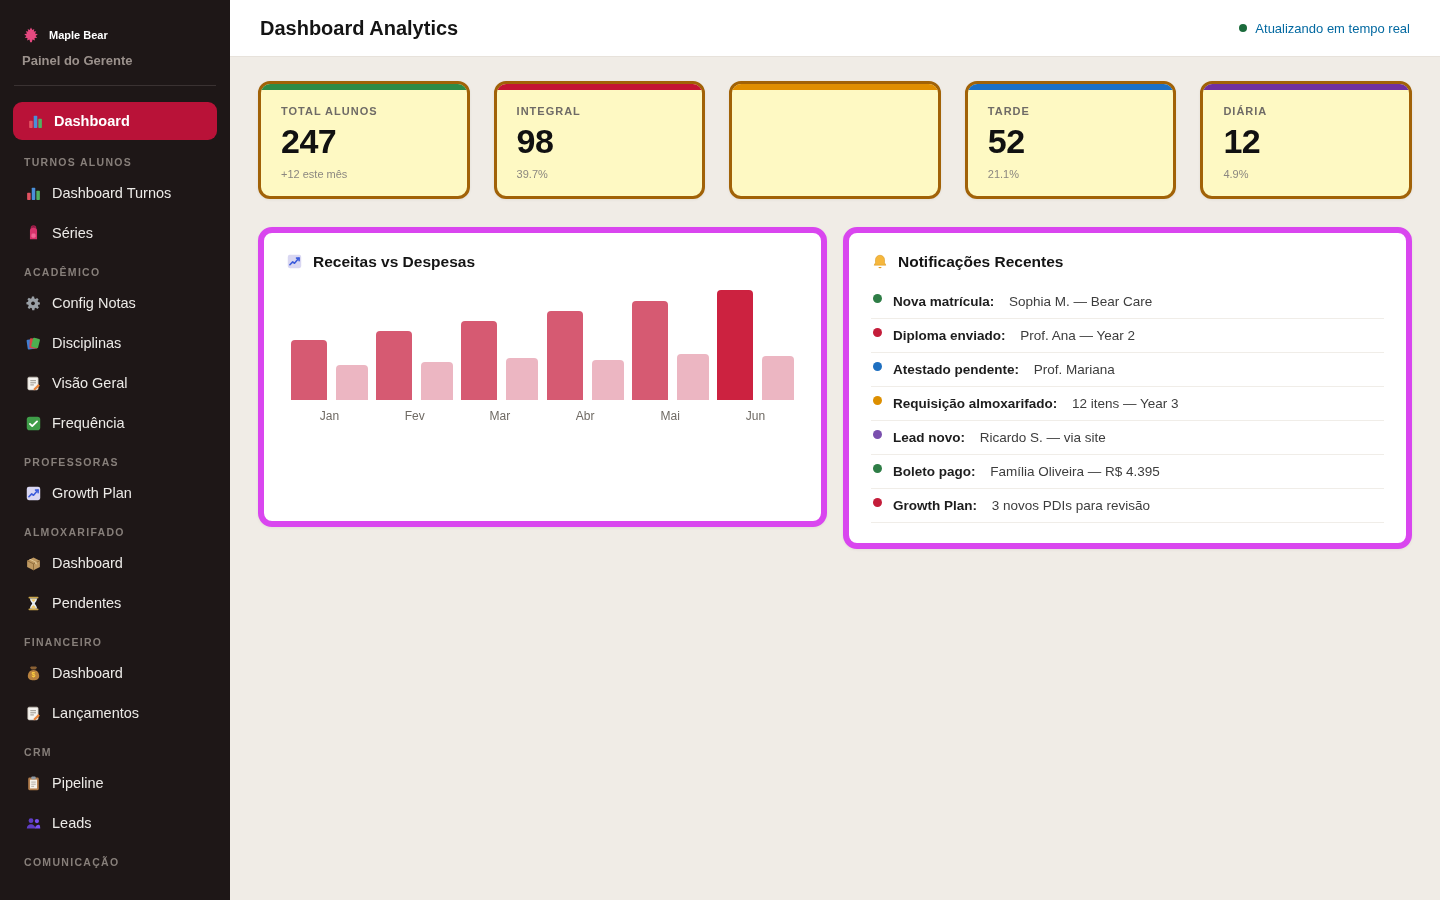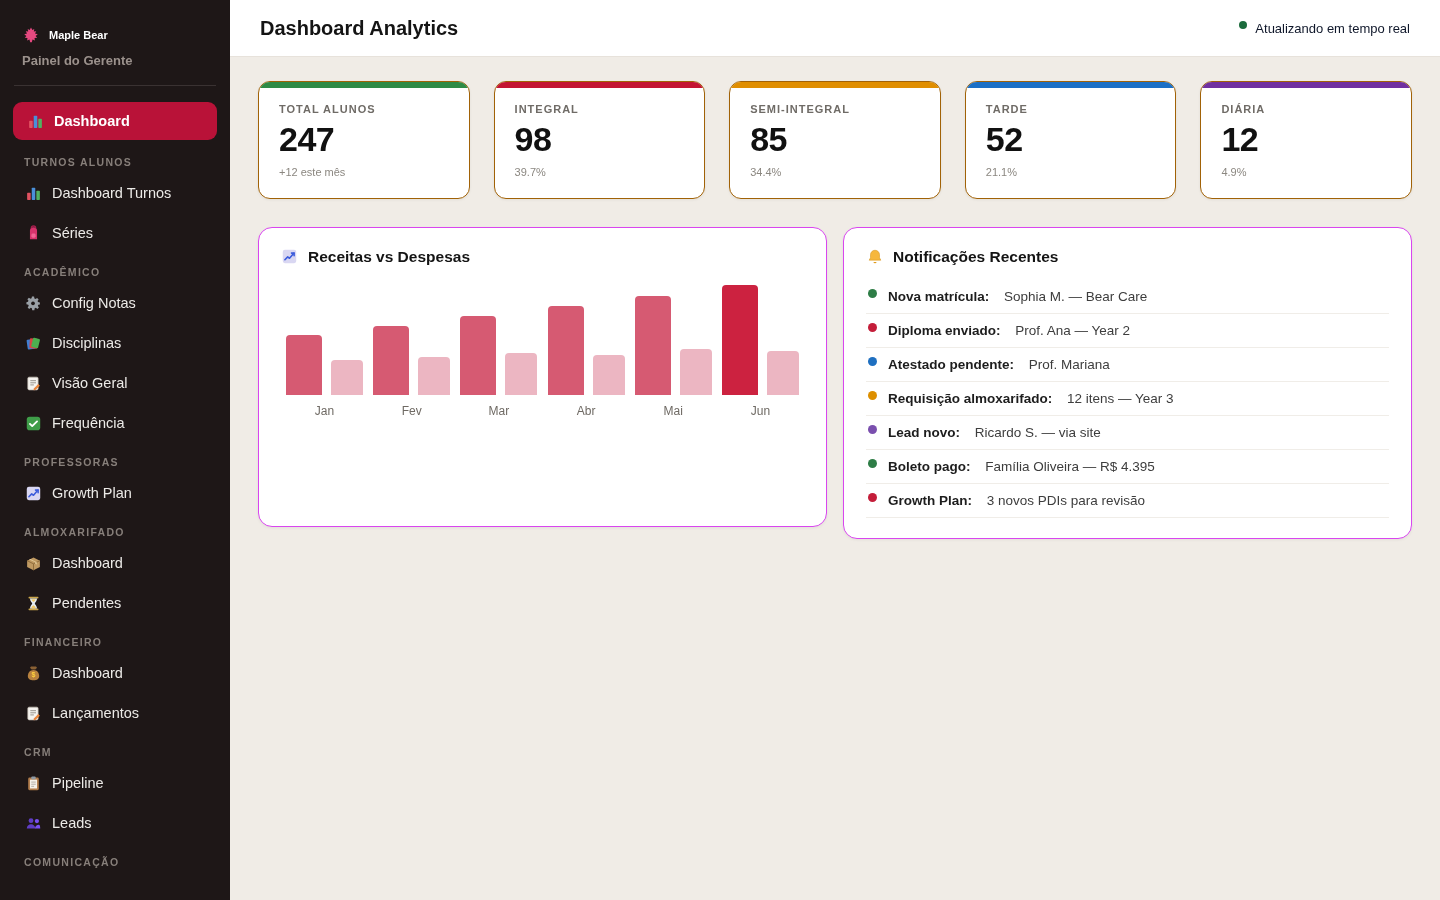--- a/index.html
+++ b/index.html
@@ -19,38 +19,38 @@
   .side-item.active { background:#b91238; font-weight:bold; color:#fff; padding:10px 13px; }
   .side-item .icon, .brand .icon { display:inline-flex; width:18px; height:18px; align-items:center; justify-content:center; flex:0 0 18px; }
   .section-title { font-size:10.5px; font-weight:bold; letter-spacing:1.3px; color:#877f7a;
                    text-transform:uppercase; margin:16px 11px 8px; }
 
   
   .main { flex:1; display:flex; flex-direction:column; min-width:0; }
   .topbar { height:57px; flex:0 0 57px; background:#fff; border-bottom:1px solid #e7e2db;
             display:flex; align-items:center; justify-content:space-between; padding:0 30px; }
   .page-title { font-size:20px; font-weight:bold; color:#141414; }
-  .live { display:flex; align-items:flex-start; gap:8px; font-size:13px; color:#0f172a; }
+  .live { display:flex; align-items:center; gap:8px; font-size:13px; color:#0369a1; }
   .live .dot { width:8px; height:8px; border-radius:50%; background:#1b6b3c; }
 
   .content { flex:1; padding:24px 28px; overflow:hidden; }
 
   
   .stat-row { display:grid; grid-template-columns:repeat(5,1fr); gap:24px; margin-bottom:28px; }
-  .stat-card { background:#ffffff; border:1px solid #a16207; border-radius:12px; overflow:hidden;
+  .stat-card { background:#fef9c3; border:3px solid #a16207; border-radius:12px; overflow:hidden;
                height:118px; box-shadow:0 1px 3px rgba(40,30,20,.06); }
   .strip { height:6px; width:100%; }
   .stat-body { padding:15px 20px 0; }
   .stat-label { font-size:11px; font-weight:bold; letter-spacing:1px; color:#6f6b66; text-transform:uppercase; }
   .stat-value { font-size:34px; font-weight:800; color:#111; margin-top:7px; line-height:1.05; letter-spacing:-.5px; }
   .stat-sub { font-size:11px; color:#8b8780; margin-top:8px; }
 
   
   .panel-row { display:grid; grid-template-columns:1fr 1fr; gap:16px; align-items:start; }
-  .panel { background:#fff; border:1px solid #d946ef; border-radius:14px;
+  .panel { background:#fff; border:6px solid #d946ef; border-radius:14px;
            box-shadow:0 1px 3px rgba(40,30,20,.06); padding:20px 22px; }
   .panel-title { display:flex; align-items:center; gap:9px; font-size:15.5px; font-weight:bold; color:#141414; }
   .panel-title .icon { display:inline-flex; width:18px; height:18px; }
 
   
   .chart-panel { height:300px; }
   .bars { display:flex; justify-content:space-between; align-items:flex-end;
           height:112px; margin-top:40px; padding:0 5px; }
   .bar-group { display:flex; flex-direction:column; align-items:center; }
   .pair { display:flex; align-items:flex-end; gap:9px; }
@@ -263,25 +263,20 @@
           <article class="stat-card">
             <div class="strip" style="background: rgb(196, 20, 50);"></div>
             <div class="stat-body">
               <div class="stat-label">INTEGRAL</div>
               <div class="stat-value">98</div>
               <div class="stat-sub">39.7%</div>
             </div>
           </article>
           <article class="stat-card">
             <div class="strip" style="background: rgb(224, 142, 0);"></div>
-            <div class="stat-body">
-              <div class="stat-label">SEMI-INTEGRAL</div>
-              <div class="stat-value">85</div>
-              <div class="stat-sub">34.4%</div>
-            </div>
           </article>
           <article class="stat-card">
             <div class="strip" style="background: rgb(28, 112, 198);"></div>
             <div class="stat-body">
               <div class="stat-label">TARDE</div>
               <div class="stat-value">52</div>
               <div class="stat-sub">21.1%</div>
             </div>
           </article>
           <article class="stat-card">

